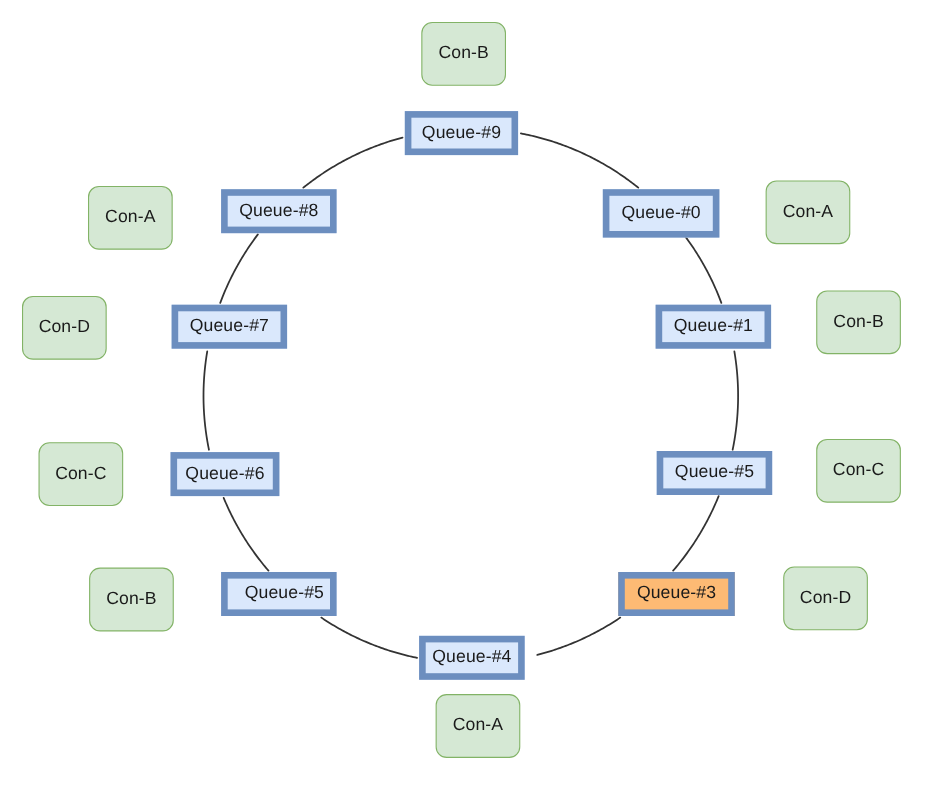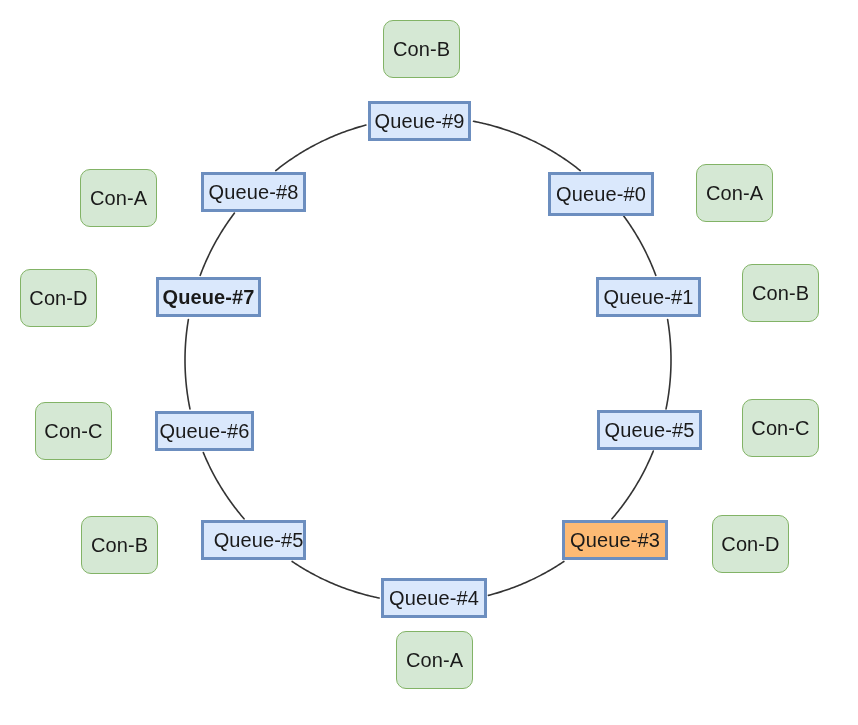--- a/index.html
+++ b/index.html
@@ -26,29 +26,29 @@
     width: 858px;
     height: 725px;
     pointer-events: none;
   }
   .node {
     position: absolute;
     box-sizing: border-box;
     display: flex;
     align-items: center;
     justify-content: center;
-    font-size: 20px;
+    font-size: 16px;
     line-height: 1;
     color: #1a1a1a;
     white-space: nowrap;
     letter-spacing: 0.1px;
   }
   .queue-node {
     background: #dae8fc;
-    border: 3px solid #14b8a6;
+    border: 6px solid #14b8a6;
     border-radius: 0;
     z-index: 3;
   }
   .consumer-node {
     background: #d5e8d4;
     border: 1px solid #82b366;
     border-radius: 10px;
     z-index: 2;
   }
   .node-label {
@@ -82,30 +82,30 @@
       </div>
       <div class="node queue-node" style="left: 596px; top: 277px; width: 105px; height: 40px; background: rgb(218, 232, 252); border-color: rgb(108, 142, 191); color: rgb(26, 26, 26);">
         <span class="node-label">Queue-#1</span>
       </div>
       <div class="node queue-node" style="left: 597px; top: 410px; width: 105px; height: 40px; background: rgb(218, 232, 252); border-color: rgb(108, 142, 191); color: rgb(26, 26, 26);">
         <span class="node-label">Queue-#5</span>
       </div>
       <div class="node queue-node" style="left: 562px; top: 520px; width: 106px; height: 40px; background: #fdba74; border-color: rgb(108, 142, 191); color: rgb(26, 26, 26);">
         <span class="node-label">Queue-#3</span>
       </div>
-      <div class="node queue-node" style="left: 381px; top: 578px; width: 106px; height: 40px; background: rgb(218, 232, 252); border-color: rgb(108, 142, 191); color: rgb(26, 26, 26);">
+      <div class="node queue-node" style="left: 381px; top: 578px; width: 96px; height: 40px; background: rgb(218, 232, 252); border-color: rgb(108, 142, 191); color: rgb(26, 26, 26);">
         <span class="node-label">Queue-#4</span>
       </div>
       <div class="node queue-node" style="left: 201px; top: 520px; width: 105px; height: 40px; background: rgb(218, 232, 252); border-color: rgb(108, 142, 191); color: rgb(26, 26, 26); padding-left: 10px;">
         <span class="node-label">Queue-#5</span>
       </div>
       <div class="node queue-node" style="left: 155px; top: 411px; width: 99px; height: 40px; background: rgb(218, 232, 252); border-color: rgb(108, 142, 191); color: rgb(26, 26, 26);">
         <span class="node-label">Queue-#6</span>
       </div>
-      <div class="node queue-node" style="left: 156px; top: 277px; width: 105px; height: 40px; background: rgb(218, 232, 252); border-color: rgb(108, 142, 191); color: rgb(26, 26, 26); font-weight: bold;">
+      <div class="node queue-node" style="left: 156px; top: 277px; width: 105px; height: 40px; background: rgb(218, 232, 252); border-color: rgb(108, 142, 191); color: rgb(26, 26, 26);">
         <span class="node-label">Queue-#7</span>
       </div>
       <div class="node queue-node" style="left: 201px; top: 172px; width: 105px; height: 40px; background: rgb(218, 232, 252); border-color: rgb(108, 142, 191); color: rgb(26, 26, 26);">
         <span class="node-label">Queue-#8</span>
       </div>
       <div class="node queue-node" style="left: 368px; top: 101px; width: 103px; height: 40px; background: rgb(218, 232, 252); border-color: rgb(108, 142, 191); color: rgb(26, 26, 26);">
         <span class="node-label">Queue-#9</span>
       </div>
     </div>
   <div id="consumer-layer">

